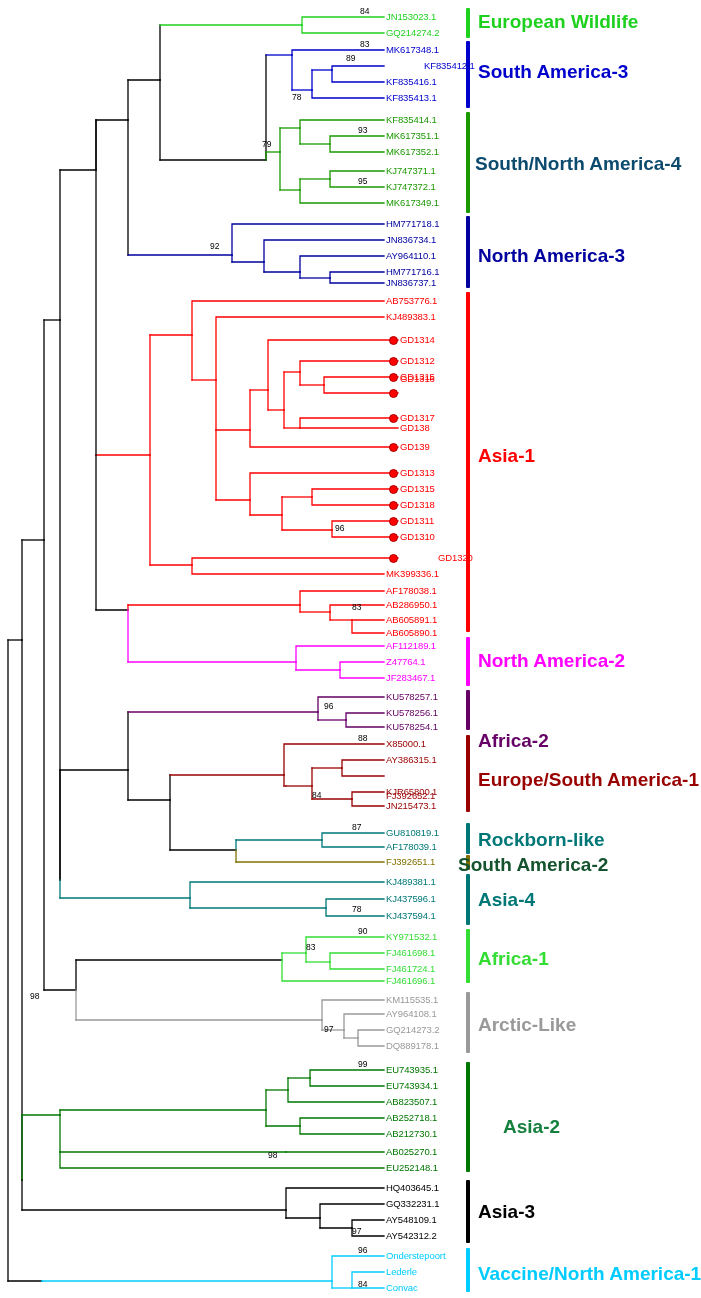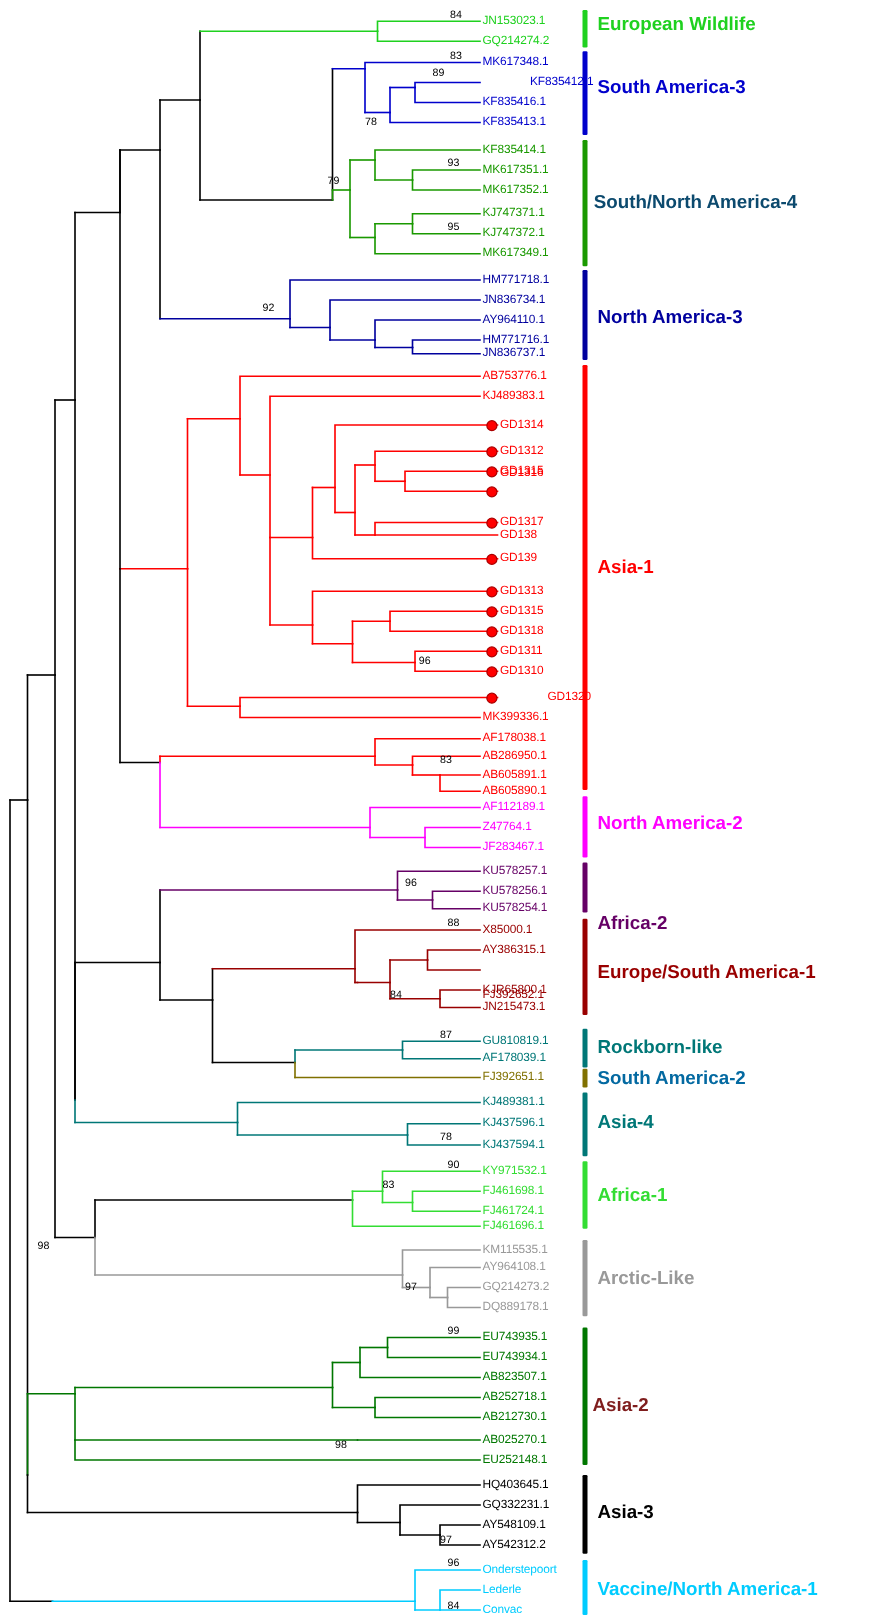--- a/index.html
+++ b/index.html
@@ -21,21 +21,21 @@
     position: absolute;
     font-family: "Liberation Sans", sans-serif;
     font-size: 9.5px;
     line-height: 10px;
     white-space: nowrap;
     letter-spacing: -0.1px;
   }
   .group-label {
     position: absolute;
     font-family: "Liberation Sans", sans-serif;
-    font-size: 15px;
+    font-size: 19px;
     font-weight: bold;
     white-space: nowrap;
   }
   .boot-label {
     position: absolute;
     font-family: "Liberation Sans", sans-serif;
     font-size: 8.5px;
     color: #000000;
     white-space: nowrap;
   }
@@ -334,25 +334,25 @@
 
   <div class="group-label" style="left:478px; top:11px; color:#1fd11f;">European Wildlife</div>
   <div class="group-label" style="left:478px; top:61px; color:#0000cc;">South America-3</div>
   <div class="group-label" style="left:475px; top:153px; color:#0c4a6e;">South/North America-4</div>
   <div class="group-label" style="left:478px; top:245px; color:#00009e;">North America-3</div>
   <div class="group-label" style="left:478px; top:445px; color:#ff0000;">Asia-1</div>
   <div class="group-label" style="left:478px; top:650px; color:#ff00ff;">North America-2</div>
   <div class="group-label" style="left:478px; top:730px; color:#660066;">Africa-2</div>
   <div class="group-label" style="left:478px; top:769px; color:#990000;">Europe/South America-1</div>
   <div class="group-label" style="left:478px; top:829px; color:#007777;">Rockborn-like</div>
-  <div class="group-label" style="left:478px; top:854px; color:#0369a1;">South America-2</div>
+  <div class="group-label" style="left:458px; top:854px; color:#14532d;">South America-2</div>
   <div class="group-label" style="left:478px; top:889px; color:#007777;">Asia-4</div>
   <div class="group-label" style="left:478px; top:948px; color:#33dd33;">Africa-1</div>
   <div class="group-label" style="left:478px; top:1014px; color:#999999;">Arctic-Like</div>
-  <div class="group-label" style="left:474px; top:1116px; color:#7f1d1d;text-align:right;">Asia-2</div>
+  <div class="group-label" style="left:503px; top:1116px; color:#15803d;text-align:right;">Asia-2</div>
   <div class="group-label" style="left:478px; top:1201px; color:#000000;">Asia-3</div>
   <div class="group-label" style="left:478px; top:1263px; color:#00ccff;">Vaccine/North America-1</div>
 
   <div class="taxon-label" style="left:386px; top:12px; color:#1fd11f;">JN153023.1</div>
   <div class="taxon-label" style="left:386px; top:28px; color:#1fd11f;">GQ214274.2</div>
 
   <div class="taxon-label" style="left:386px; top:45px; color:#0000cc;">MK617348.1</div>
   <div class="taxon-label" style="left:404px; top:61px; color:#0000cc;padding-left:20px;">KF835412.1</div>
   <div class="taxon-label" style="left:386px; top:77px; color:#0000cc;">KF835416.1</div>
   <div class="taxon-label" style="left:386px; top:93px; color:#0000cc;">KF835413.1</div>

